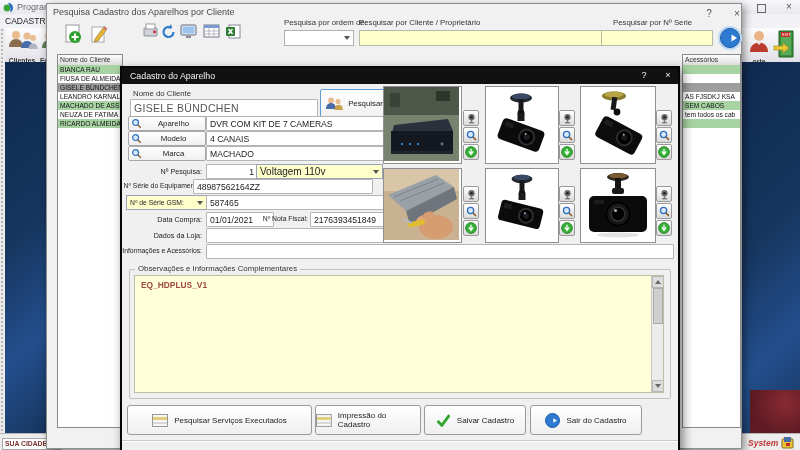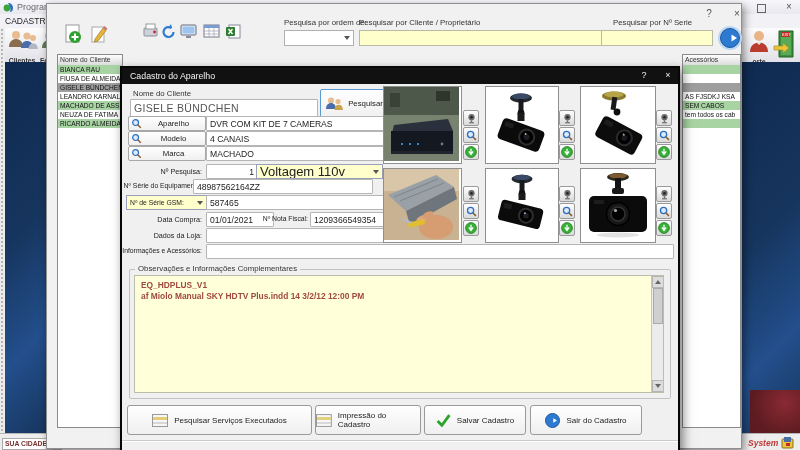--- a/index.html
+++ b/index.html
@@ -39,21 +39,21 @@
   .rsel{background:#9e9e9e;}
   
   #dialog{left:120px;top:38px;width:556px;height:386px;background:#f0f0f0;border:2px solid #060606;box-shadow:3px 4px 10px rgba(0,0,0,.5);z-index:3;margin-top:28px;}
   .dlg-titlebar{left:0;top:0;width:556px;height:16px;background:#111;}
   .dlg-title{left:8px;top:3px;font-size:8.8px;color:#f2f2f2;}
   .dlg-wbtn{font-size:9px;color:#eee;width:12px;text-align:center;}
   .fld{background:#fff;border:1px solid #b5b5b5;border-radius:1px;font-size:8.6px;color:#222;line-height:12px;padding:1px 3px;white-space:nowrap;overflow:hidden;}
   .rlabel{font-size:7.2px;color:#222;text-align:right;white-space:nowrap;}
   .lbtn{position:absolute;background:linear-gradient(#ffffff,#f0f0f0);border:1px solid #a8a8a8;border-radius:2px;display:flex;align-items:center;font-size:7.8px;color:#222;}
   .lbtn .cap{flex:1;text-align:center;}
-  .combo{position:absolute;background:#ffffcc;border:1px solid #9aa0b8;font-size:13px;color:#222;line-height:13px;padding-left:3px;white-space:nowrap;overflow:hidden;}
+  .combo{position:absolute;background:#ffffcc;border:1px solid #9aa0b8;font-size:10px;color:#222;line-height:13px;padding-left:3px;white-space:nowrap;overflow:hidden;}
   .carrow{position:absolute;right:3px;top:5px;width:0;height:0;border-left:3px solid transparent;border-right:3px solid transparent;border-top:4px solid #555;}
   .photo{position:absolute;border:1px solid #8f8f8f;box-shadow:inset 0 0 0 1px #fff;background:#fff;overflow:hidden;}
   .pbtn{position:absolute;width:14px;height:14px;background:linear-gradient(#fff,#dadada);border:1px solid #9a9a9a;border-radius:2px;display:flex;align-items:center;justify-content:center;}
   .obsbox{position:absolute;border:1px solid #c2c2c2;border-radius:2px;}
   .obstxt{position:absolute;background:#ffffd9;border:1px solid #bdbdab;overflow:hidden;}
   .obsline{font-size:8.4px;font-weight:bold;color:#a14a42;line-height:10.5px;white-space:nowrap;}
   .bigbtn{position:absolute;height:28px;background:linear-gradient(#ffffff,#efefef);border:1px solid #9a9a9a;border-radius:3px;display:flex;align-items:center;justify-content:center;gap:6px;font-size:8px;color:#222;}
   .sb-track{position:absolute;background:#ececec;border-left:1px solid #c5c5c5;}
   .sb-btn{position:absolute;left:0;width:10px;height:10px;background:#dcdcdc;border:1px solid #b5b5b5;display:flex;align-items:center;justify-content:center;}
   .tri-up{width:0;height:0;border-left:3px solid transparent;border-right:3px solid transparent;border-bottom:4px solid #666;}
@@ -126,20 +126,21 @@
     <div class="abs brand" style="left:748px;top:4px">System</div>
     <svg class="abs" style="left:781px;top:2px" width="13" height="13" viewBox="0 0 13 13">
         <rect x="1" y="3" width="11" height="9" rx="1" fill="#e8c63a" stroke="#8a6d1d"></rect>
         <rect x="3" y="1" width="7" height="5" fill="#4a6da8"></rect>
         <rect x="5" y="7" width="4" height="3" fill="#c62828"></rect>
       </svg>
   </div>
   <div class="abs cidade nowrap">SUA CIDADE - </div>
 
   <div id="searchwin" class="abs">
+    <div class="abs sw-title nowrap">Pesquisa Cadastro dos Aparelhos por Cliente</div>
     <div class="abs winbtn" style="left:656px;top:5px">?</div>
     <div class="abs winbtn" style="left:684px;top:5px">×</div>
 
     <div class="toolico" style="left:16px;top:19px">
       <svg width="18" height="21" viewBox="0 0 18 21">
           <rect x="2" y="1" width="13" height="17" fill="#fff" stroke="#999"></rect>
           <circle cx="11" cy="13" r="6" fill="#2ea02e"></circle>
           <path d="M11 9.5v7M7.5 13h7" stroke="#fff" stroke-width="2"></path>
         </svg>
     </div>
@@ -282,21 +283,21 @@
 
     <div class="combo" style="left:4px;top:127px;width:76px;height:13px;font-size:6.8px">
       <span>Nº de Série GSM:</span>
       <div class="carrow"></div>
     </div>
     <div class="abs fld" style="left:84px;top:127px;width:172px;height:11px">587465</div>
 
     <div class="abs rlabel" style="left:6px;top:147px;width:74px">Data Compra:</div>
     <div class="abs fld" style="left:84px;top:144px;width:60px;height:11px">01/01/2021</div>
     <div class="abs rlabel" style="left:138px;top:147px;width:48px;font-size:6.8px">Nº Nota Fiscal:</div>
-    <div class="abs fld" style="left:188px;top:144px;width:68px;height:11px">1209366549354</div>
+    <div class="abs fld" style="left:188px;top:144px;width:68px;height:11px">2176393451849</div>
 
     <div class="abs rlabel" style="left:6px;top:163px;width:74px">Dados da Loja:</div>
     <div class="abs fld" style="left:84px;top:160px;width:172px;height:11px"></div>
 
     <div class="abs rlabel" style="left:0px;top:179px;width:80px;font-size:6.8px">Informações e Acessórios:</div>
     <div class="abs fld" style="left:84px;top:176px;width:460px;height:11px"></div>
 
     <div class="photo" style="left:261px;top:18px;width:77px;height:76px">
       <svg width="75" height="74" viewBox="0 0 75 74">
           <rect width="75" height="74" fill="#77836e"></rect>
@@ -520,21 +521,20 @@
         <svg width="12" height="12" viewBox="0 0 12 12">
           <circle cx="6" cy="6" r="5.4" fill="#35b135" stroke="#1f7a1f" stroke-width=".8"></circle>
           <path d="M6 2.8v4.4M3.8 5.4L6 8.4l2.2-3" stroke="#fff" stroke-width="1.3" fill="none"></path>
         </svg>
       </div>
 
     <div class="obsbox" style="left:7px;top:201px;width:540px;height:128px"></div>
     <div class="abs" style="left:13px;top:196px;font-size:7.8px;color:#333;background:#f0f0f0;padding:0 3px">Observações e Informações Complementares</div>
     <div class="obstxt" style="left:12px;top:207px;width:528px;height:116px">
       <div class="obsline" style="margin:4px 0 0 6px">EQ_HDPLUS_V1</div>
-      <div class="obsline" style="margin:0 0 0 6px">af Miolo Manual SKY HDTV Plus.indd 14 3/2/12 12:00 PM</div>
       <div class="sb-track" style="right:0;top:0;width:11px;height:116px">
         <div class="sb-btn" style="top:0">
             <div class="tri-up"></div>
           </div>
         <div class="abs" style="left:1px;top:12px;width:8px;height:34px;background:#cfcfcf;border:1px solid #ababab"></div>
         <div class="sb-btn" style="bottom:0;top:auto">
             <div class="tri-dn"></div>
           </div>
       </div>
     </div>

